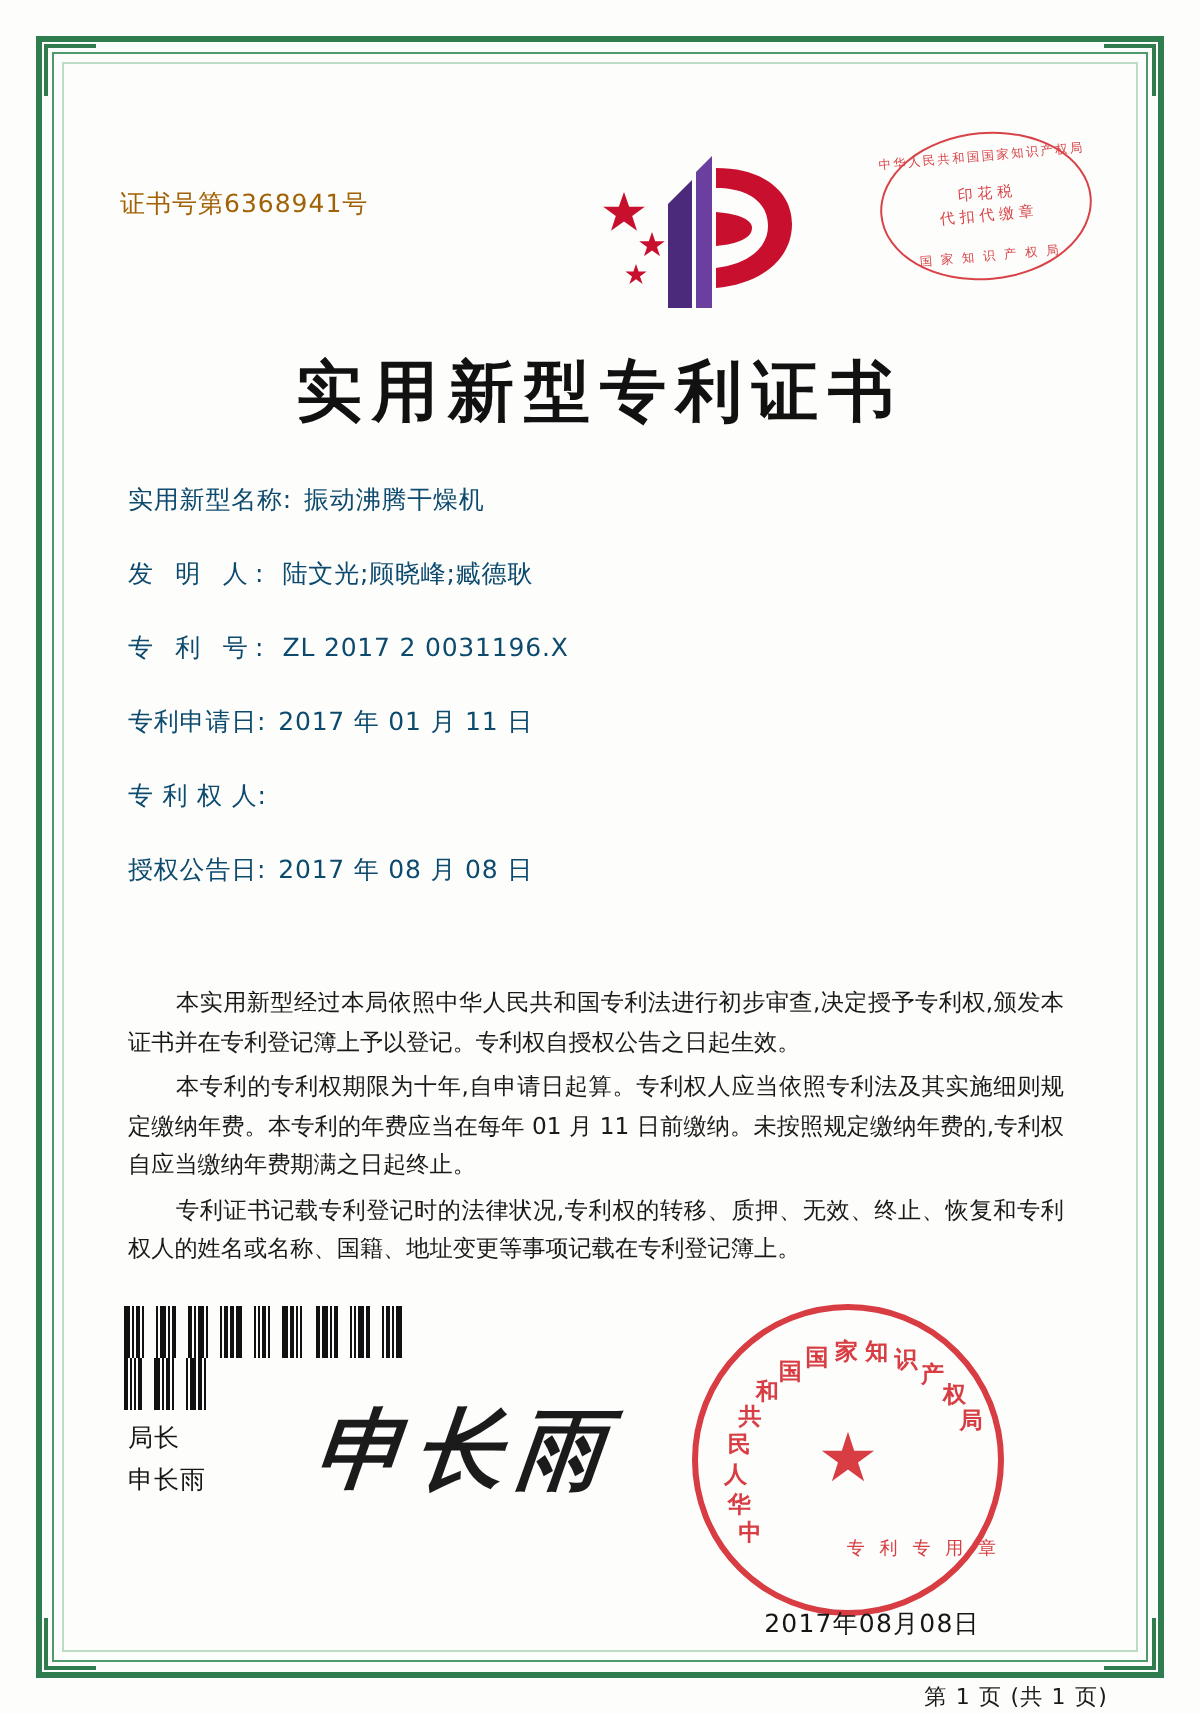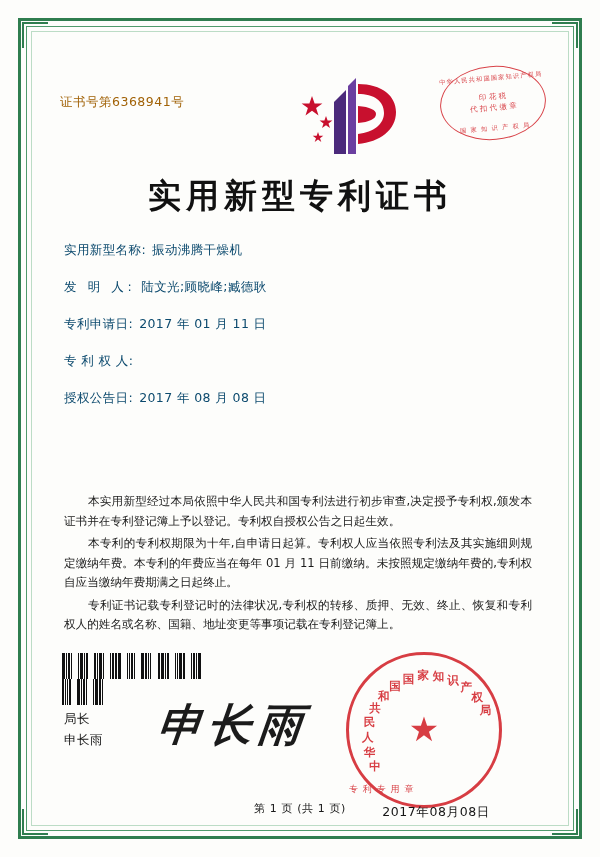--- a/index.html
+++ b/index.html
@@ -216,44 +216,45 @@
   }
   .seal-arc-text span {
     position: absolute;
     left: 50%; top: 50%;
     font-size: 11.5px;
     font-weight: bold;
     transform-origin: 0 0;
   }
   .seal-bottom-text {
     position: absolute;
-    left: 0; bottom: 9px;
+    left: 0; bottom: 24px;
     width: 150px;
-    text-align: left;
+    text-align: right;
     font-size: 9px;
     letter-spacing: 1px;
+    font-family: Liberation Mono, monospace;
   }
 
   
   .seal-date {
     position: absolute;
     left: 300px; top: 758px;
     width: 180px;
     text-align: center;
     font-size: 12.5px;
     color: #161616;
     letter-spacing: 0.6px;
   }
 
   
   .footer {
     position: absolute;
-    left: 0; top: 755px;
+    left: 0; top: 795px;
     width: 508px;
-    text-align: center;
+    text-align: right;
     font-size: 11px;
     color: #1a1a1a;
     letter-spacing: 0.6px;
   }
 </style>
 </head>
 <body>
 
 <div class="page">
 
@@ -293,20 +294,24 @@
     <div class="title">实用新型专利证书</div>
 
     <div class="fields">
       <div class="field">
         <span class="flabel">实用新型名称:</span>
         <span class="fvalue">振动沸腾干燥机</span>
       </div>
       <div class="field spaced">
         <span class="flabel">发 明 人:</span>
         <span class="fvalue">陆文光;顾晓峰;臧德耿</span>
+      </div>
+      <div class="field spaced">
+        <span class="flabel">专 利 号:</span>
+        <span class="fvalue">ZL 2017 2 0031196.X</span>
       </div>
       <div class="field">
         <span class="flabel">专利申请日:</span>
         <span class="fvalue">2017 年 01 月 11 日</span>
       </div>
       <div class="field">
         <span class="flabel">专 利 权 人:</span>
       </div>
       <div class="field">
         <span class="flabel">授权公告日:</span>

